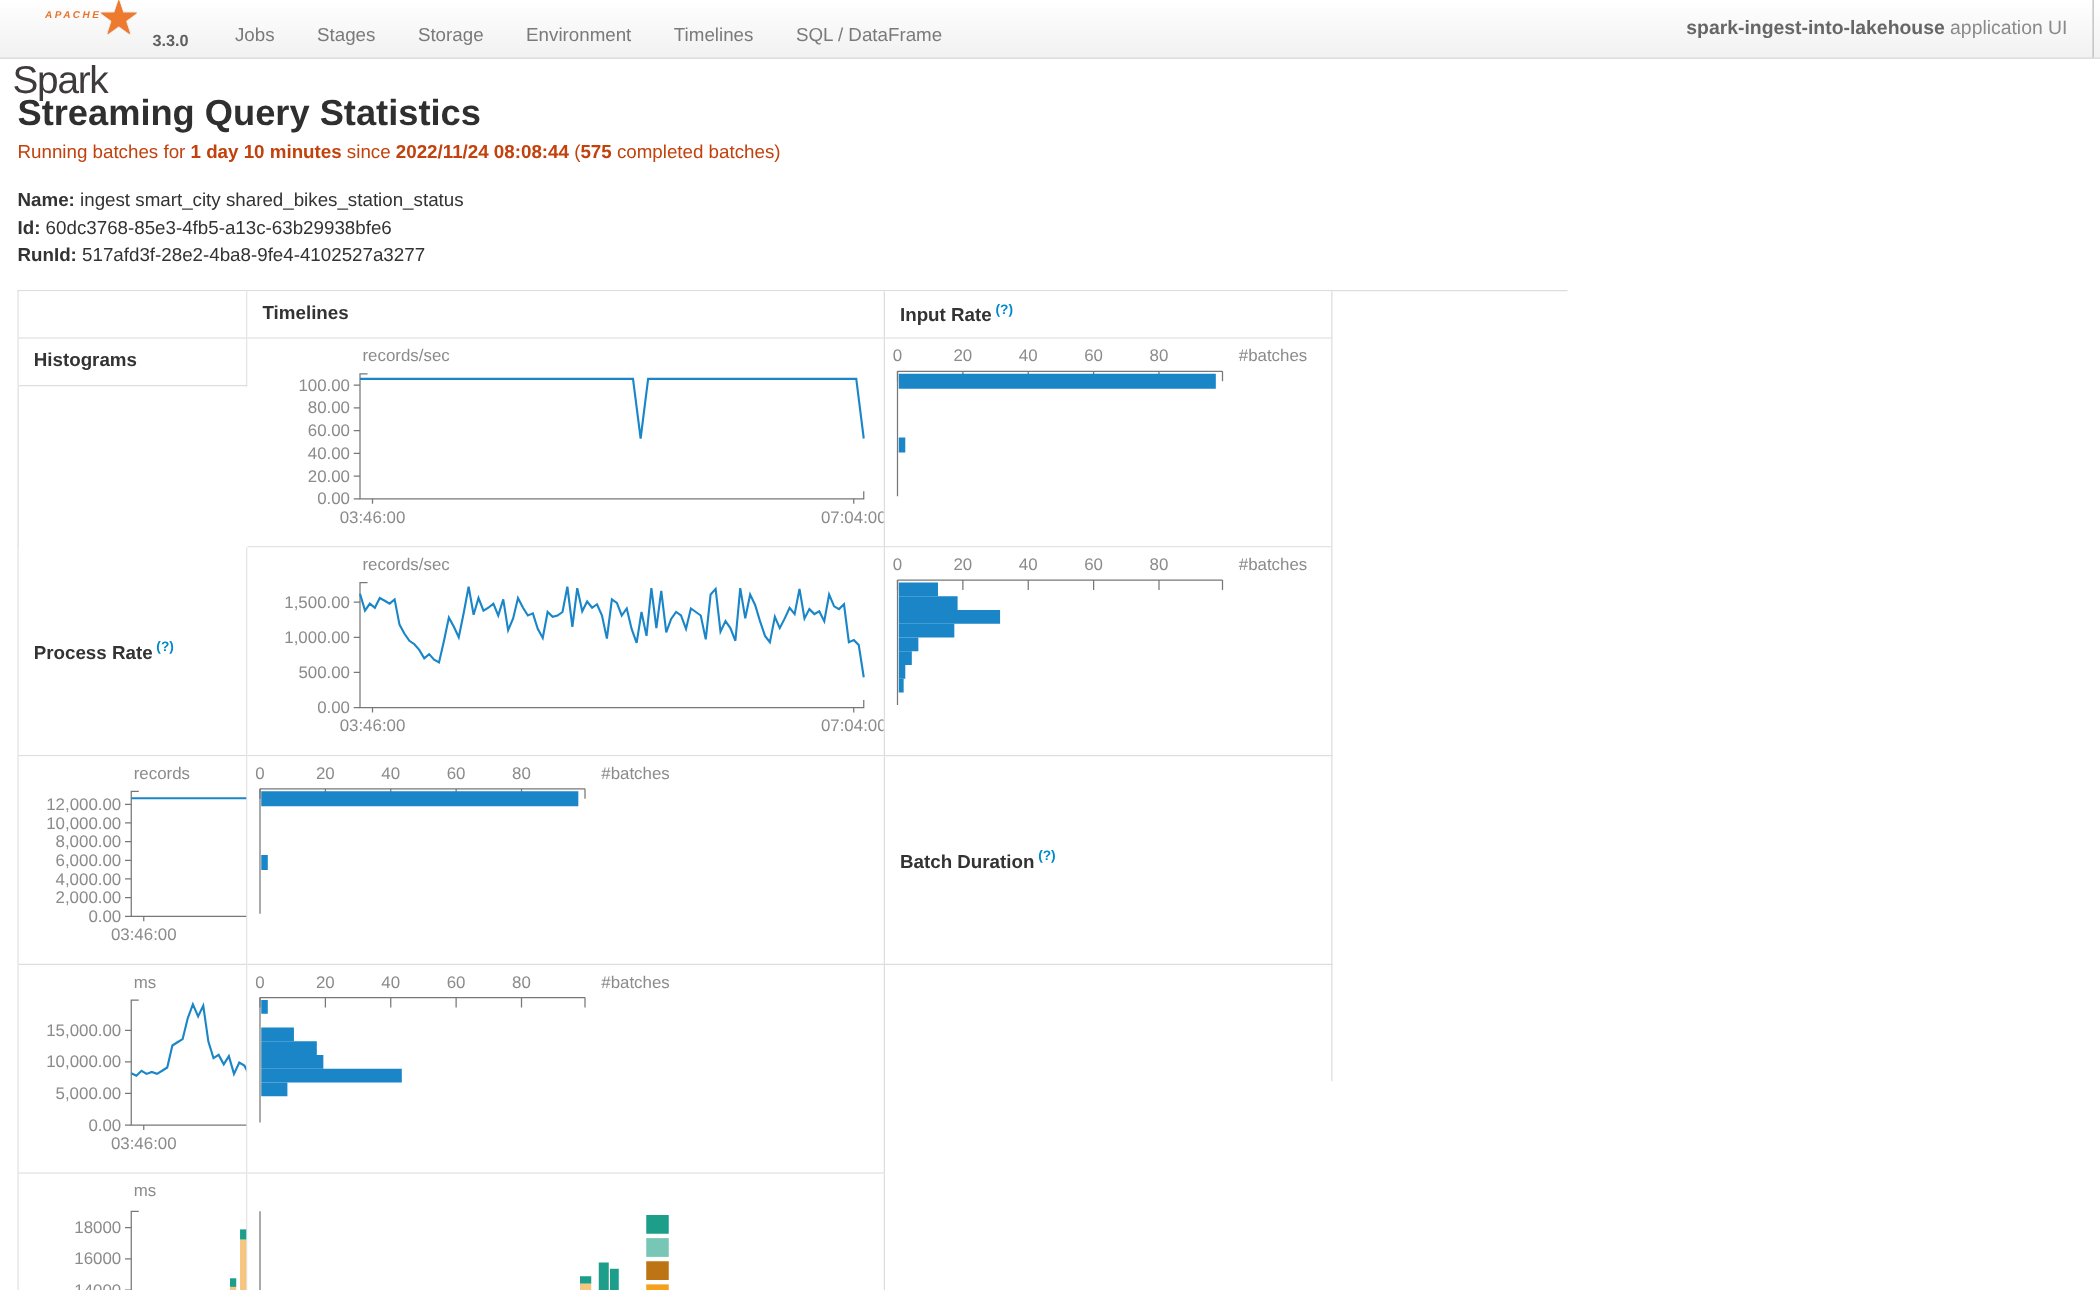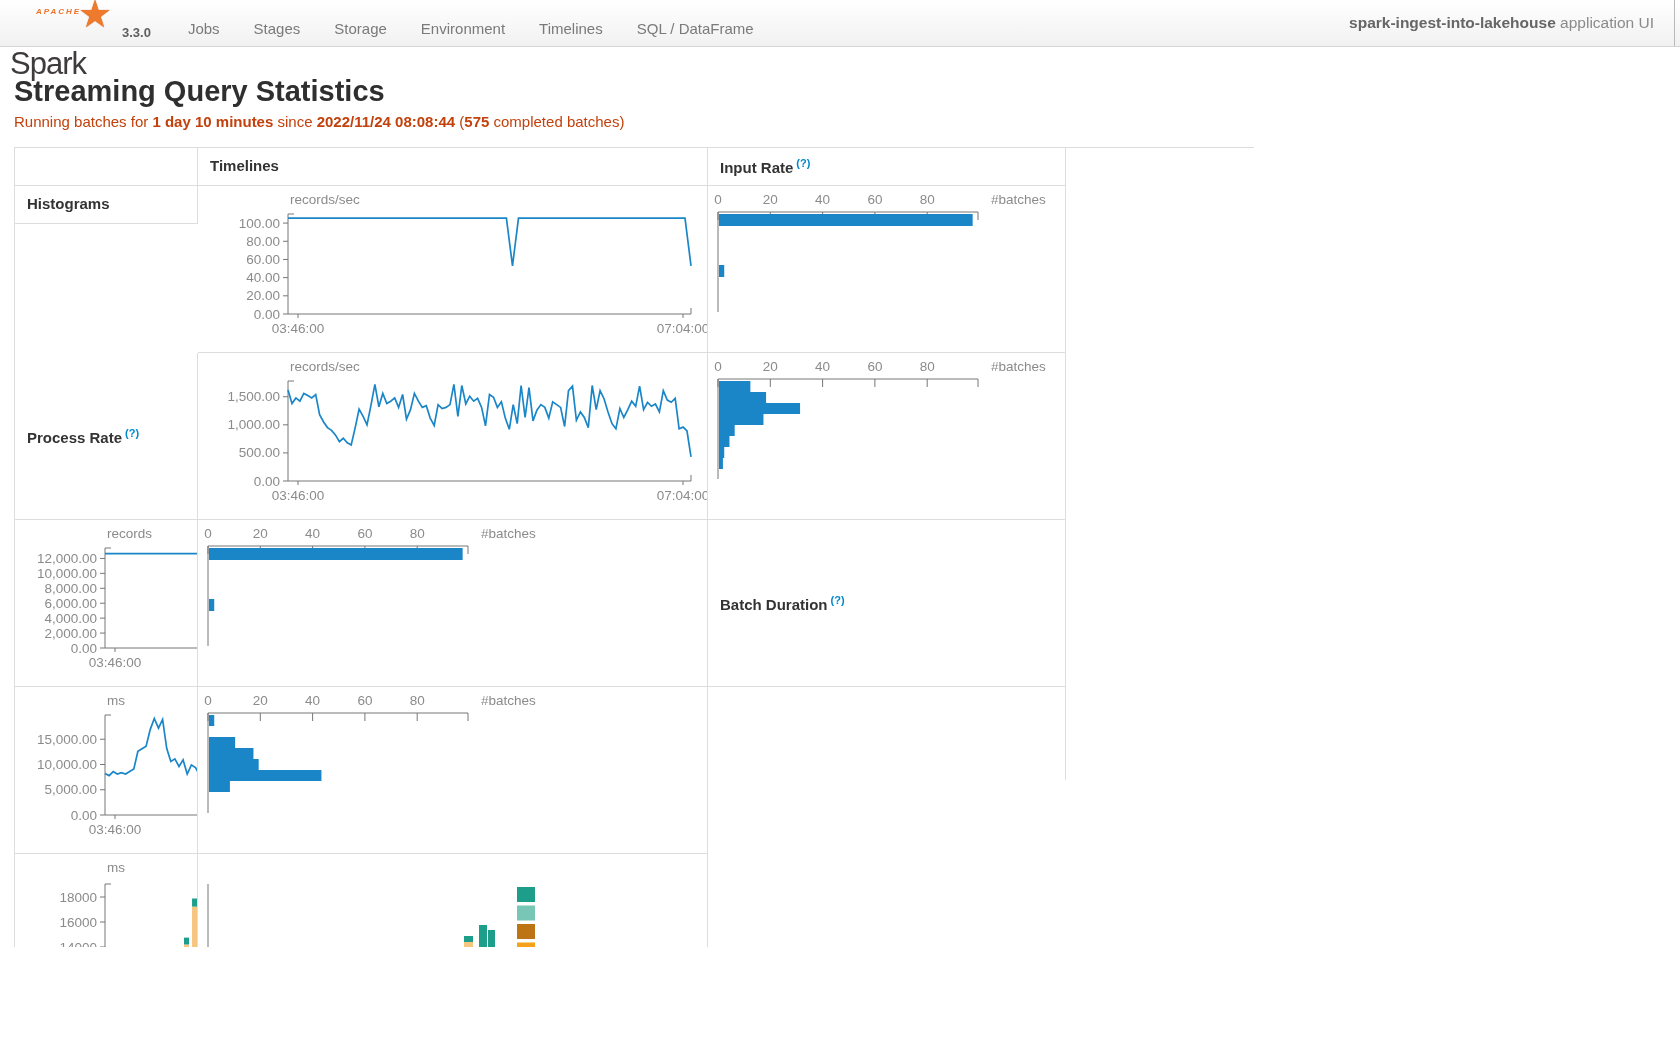--- a/index.html
+++ b/index.html
@@ -68,20 +68,25 @@
     <b>spark-ingest-into-lakehouse</b><span> application UI</span>
   </div>
   <div class="nav-edge-line"></div>
 </div>
 
 <div class="content">
   <h2 class="page-title">Streaming Query Statistics</h2>
 
   <p class="running-line"><span>Running batches for </span><b>1 day 10 minutes</b><span> since </span><b>2022/11/24 08:08:44</b><span> (</span><b>575</b><span> completed batches)</span></p>
 
+  <div class="query-info">
+    <div><b>Name:</b><span> ingest smart_city shared_bikes_station_status</span></div>
+    <div><b>Id:</b><span> 60dc3768-85e3-4fb5-a13c-63b29938bfe6</span></div>
+    <div><b>RunId:</b><span> 517afd3f-28e2-4ba8-9fe4-4102527a3277</span></div>
+  </div>
 
   <div class="stats-table">
 
     <div class="cell hcell"></div>
     <div class="cell hcell">Timelines</div>
     <div class="cell label-cell">
       <span class="row-label"><b>Input Rate</b><sup class="help">(?)</sup></span>
     </div>
 
     <div class="cell hcell">Histograms</div>

